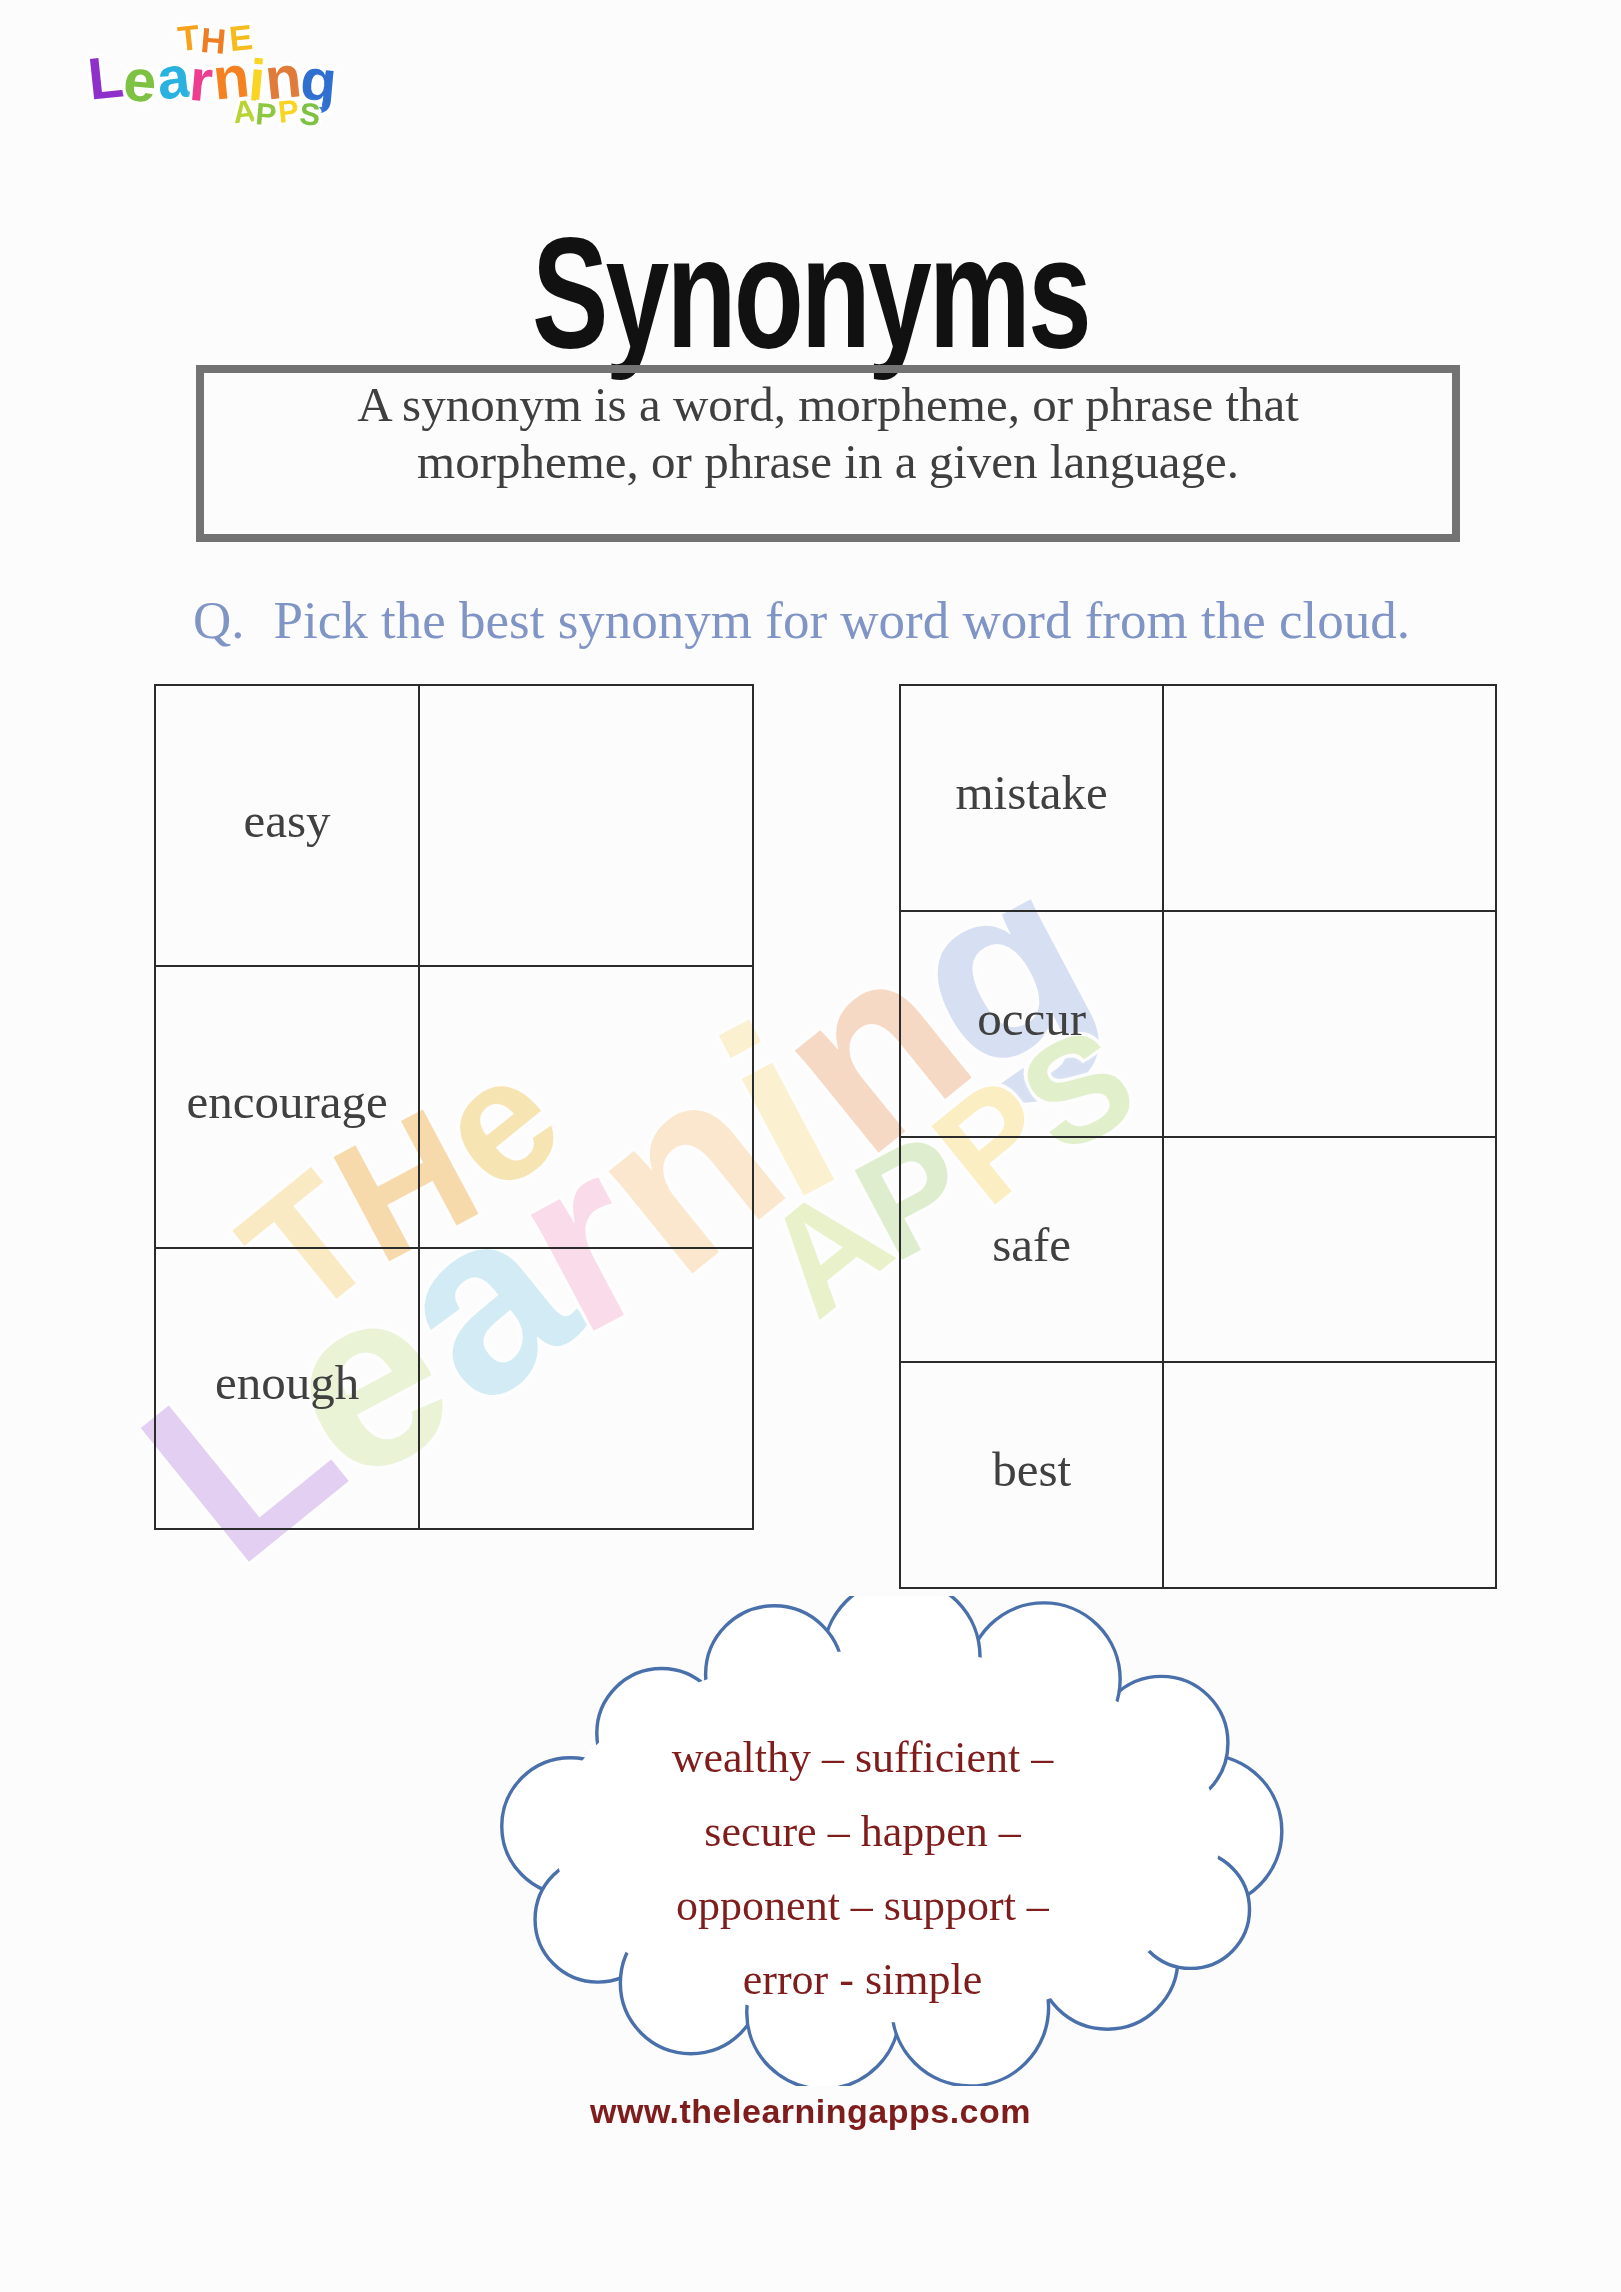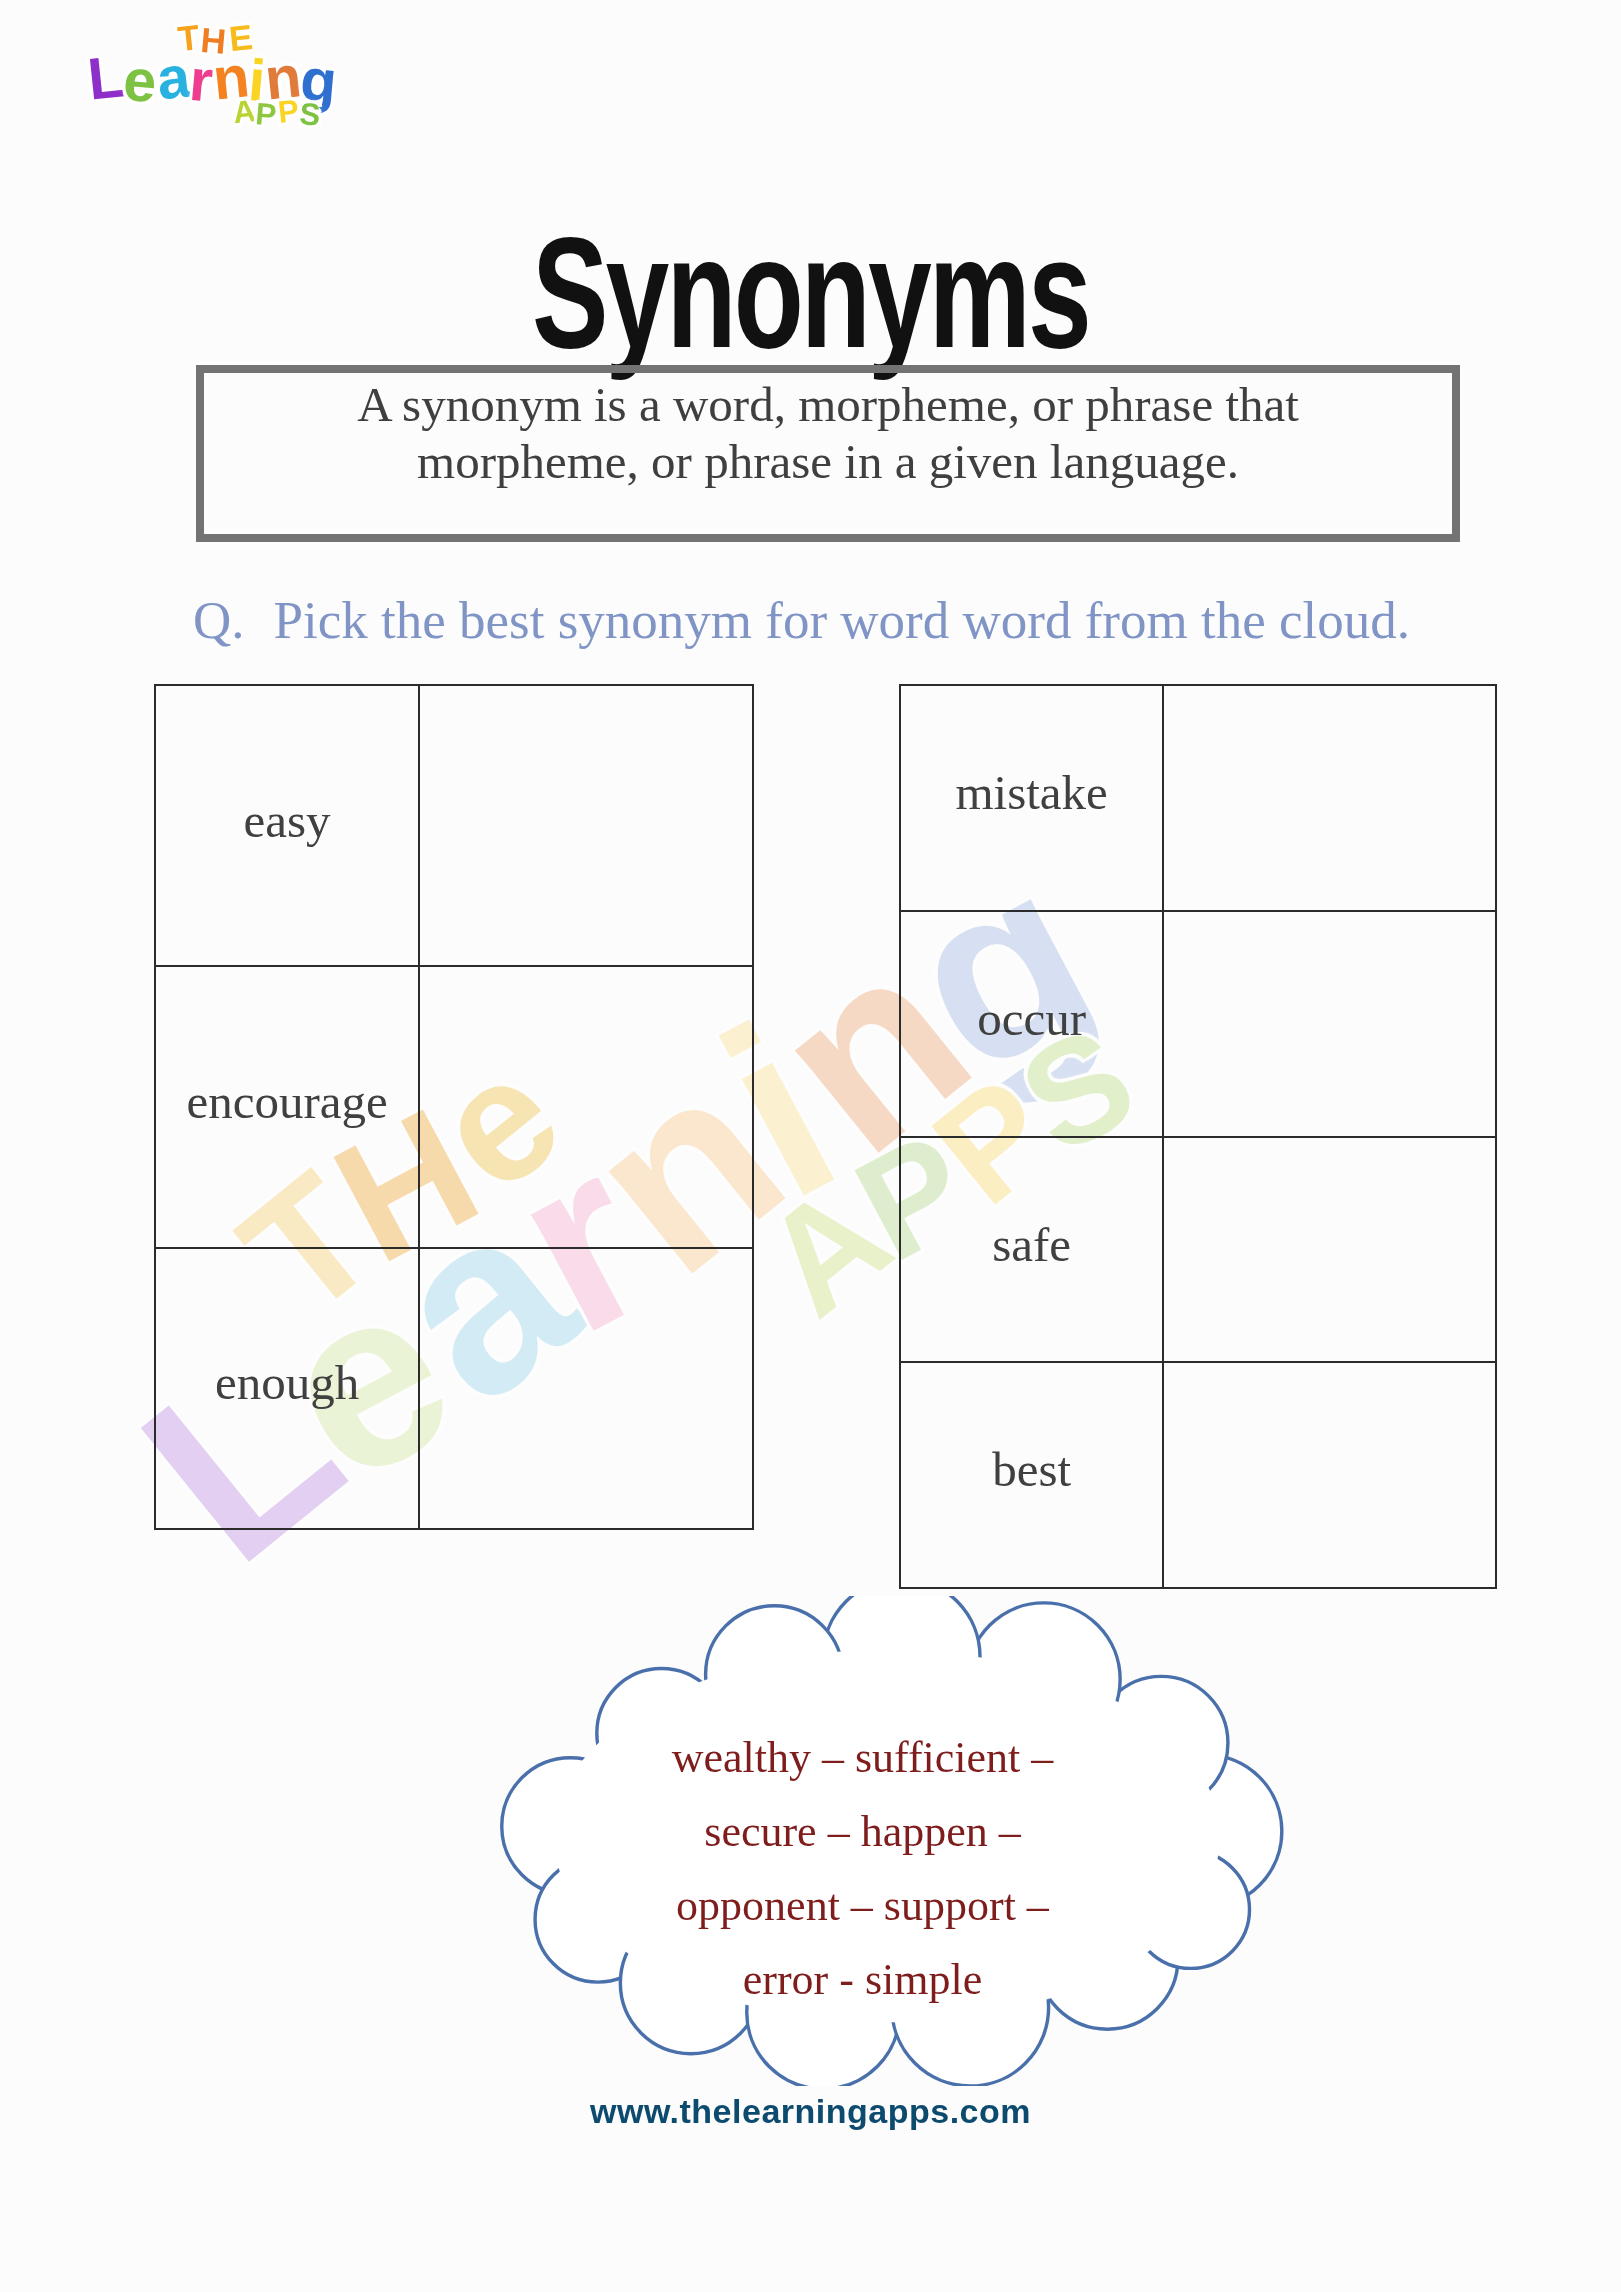--- a/index.html
+++ b/index.html
@@ -107,21 +107,21 @@
     text-align:center;
   }
   .cloud-text .cloud-line{
     font-size:44px;line-height:74px;color:#7f1d1d;
   }
   
   .footer{
     position:absolute;left:0;top:2092px;width:100%;z-index:2;
     text-align:center;
     font-family:"Liberation Sans", sans-serif;
-    font-weight:bold;font-size:34px;color:#0c4a6e;
+    font-weight:bold;font-size:34px;color:#7f1d1d;
     letter-spacing:0.5px;
   }
 </style>
 </head>
 <body>
 
 <div class="page">
 
   <div class="watermark" aria-hidden="true">
     <div class="wm-line wm1 bubble"><span style="color: rgb(247, 217, 139);">T</span><span style="color: rgb(244, 185, 95);">H</span><span style="color: rgb(242, 205, 106);">e</span></div>

